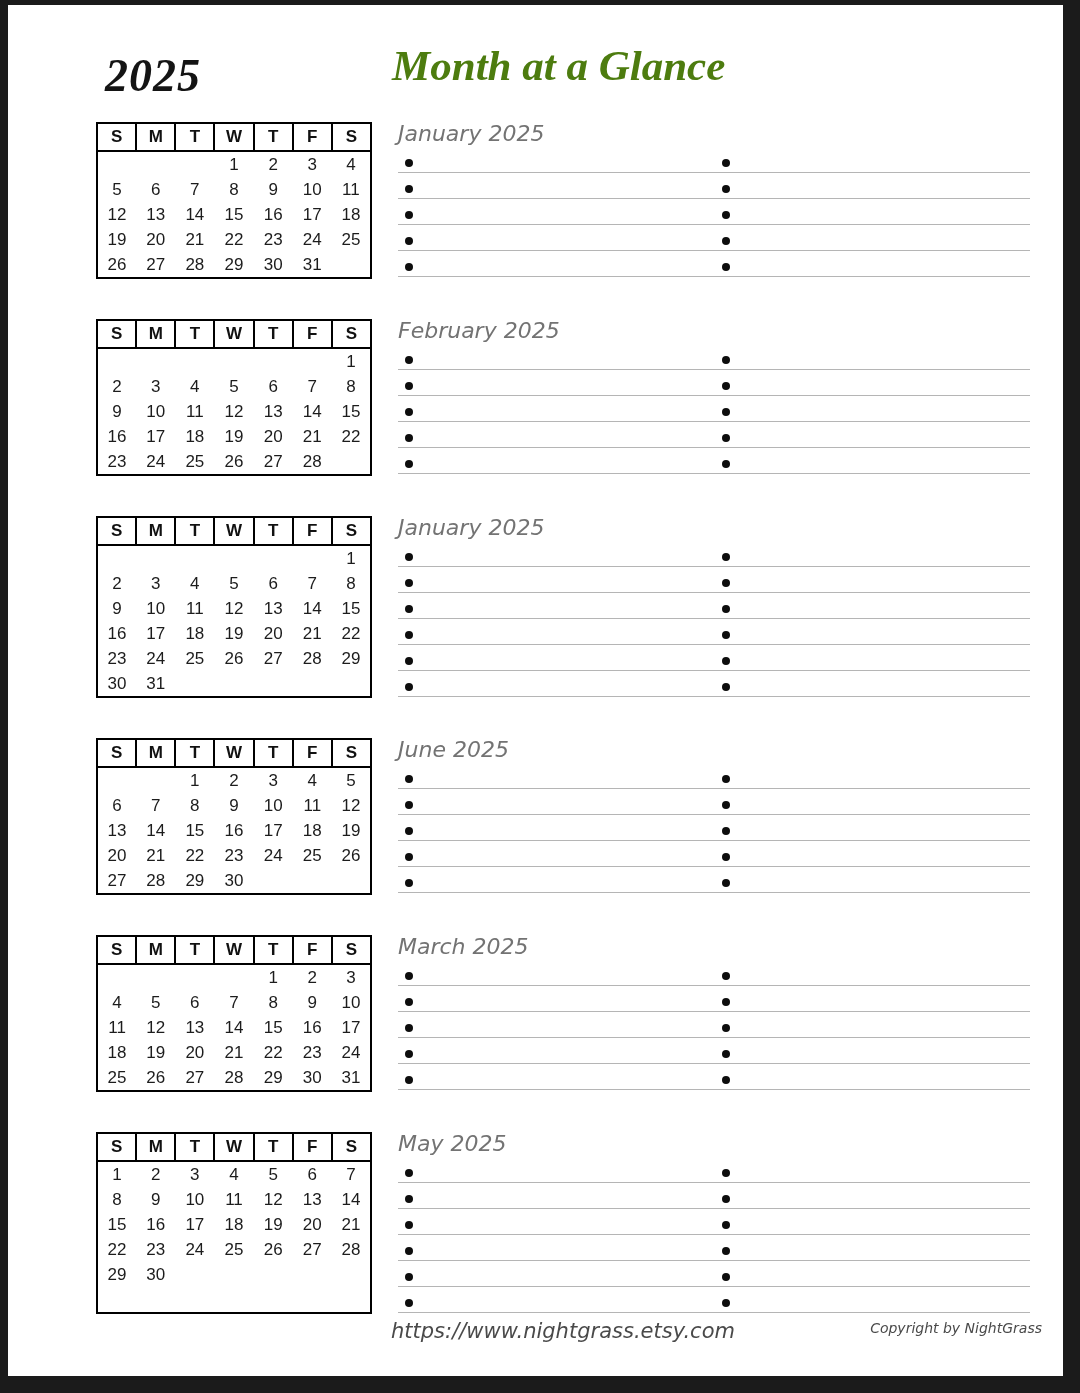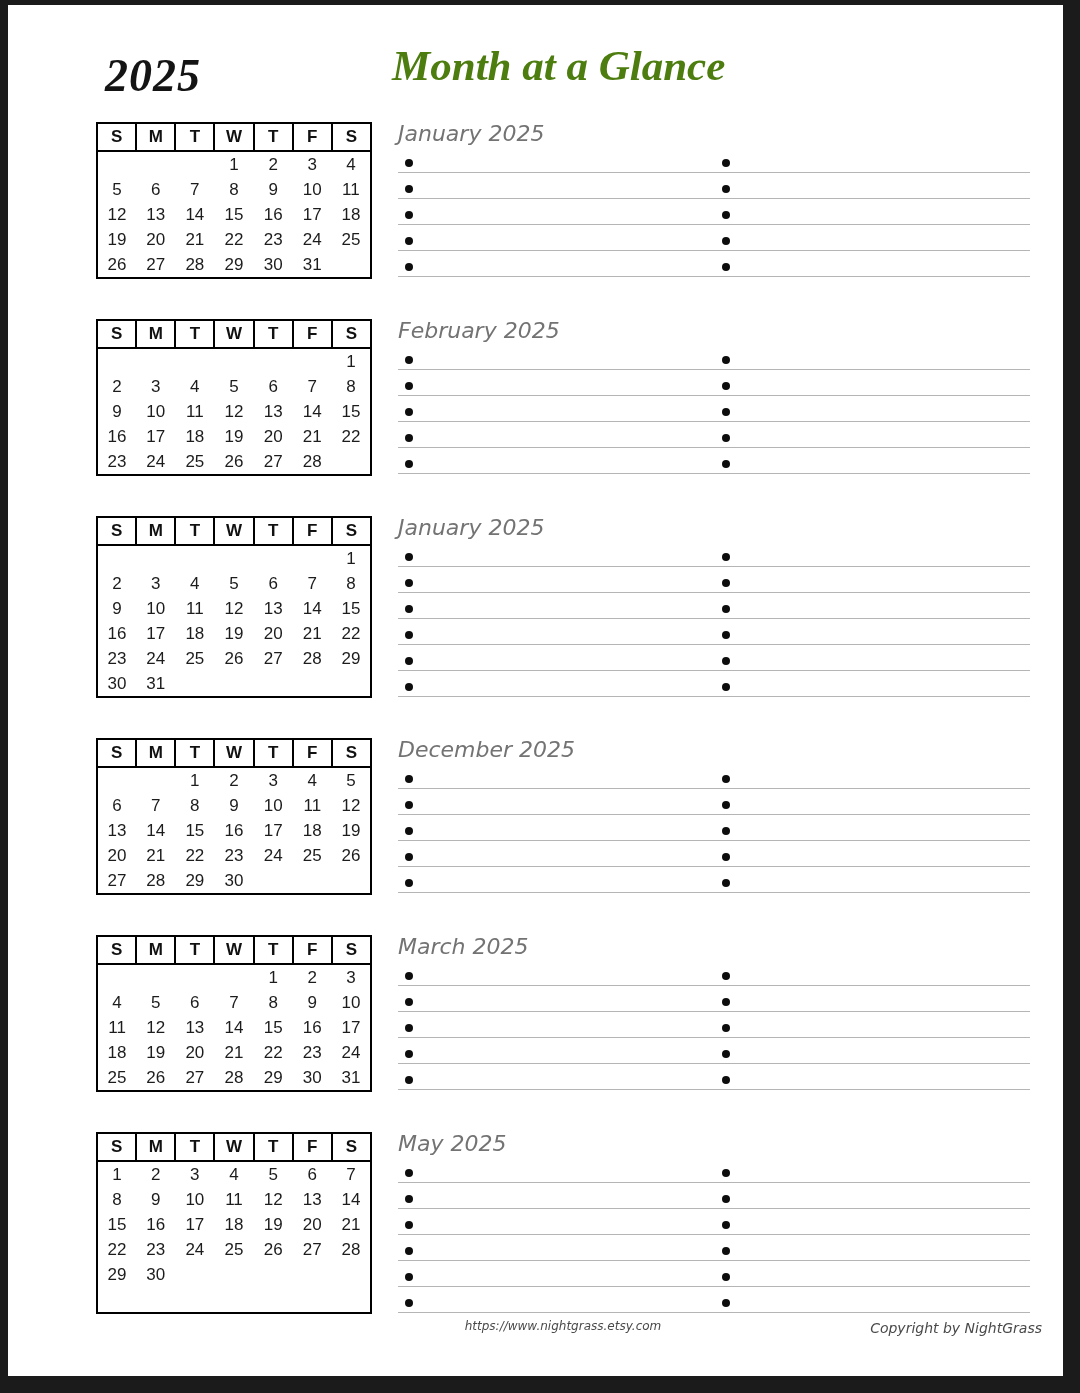--- a/index.html
+++ b/index.html
@@ -50,21 +50,21 @@
   }
   .note-row{position:relative;height:25px;border-bottom:1px solid #b5b5b5;}
   .dot{position:absolute;top:12px;width:8px;height:8px;border-radius:50%;background:#0d0d0d;}
   .dot.left{left:7px;}
   .dot.right{left:calc(50% + 8px);}
   
   .footer{position:absolute;left:88px;top:1314px;width:934px;height:24px;}
   .footer-url{
     position:absolute;left:0;width:100%;text-align:center;
     font-family:"DejaVu Sans", sans-serif;font-style:italic;
-    font-size:12px;color:#4a4a4a;
+    font-size:21px;color:#4a4a4a;
   }
   .footer-copyright{
     position:absolute;right:-12px;top:1px;
     font-family:"DejaVu Sans", sans-serif;font-style:italic;
     font-size:14px;color:#4a4a4a;white-space:nowrap;
   }
 </style>
 </head>
 <body>
 
@@ -407,21 +407,21 @@
                 <td>28</td>
                 <td>29</td>
                 <td>30</td>
                 <td></td>
                 <td></td>
                 <td></td>
               </tr>
             </tbody>
     </table>
     <div class="notes">
-      <div class="month-label">December 2025</div>
+      <div class="month-label">June 2025</div>
       <div class="note-lines">
               <div class="note-row">
                 <span class="dot left"></span>
                 <span class="dot right"></span>
               </div>
               <div class="note-row">
                 <span class="dot left"></span>
                 <span class="dot right"></span>
               </div>
               <div class="note-row">

